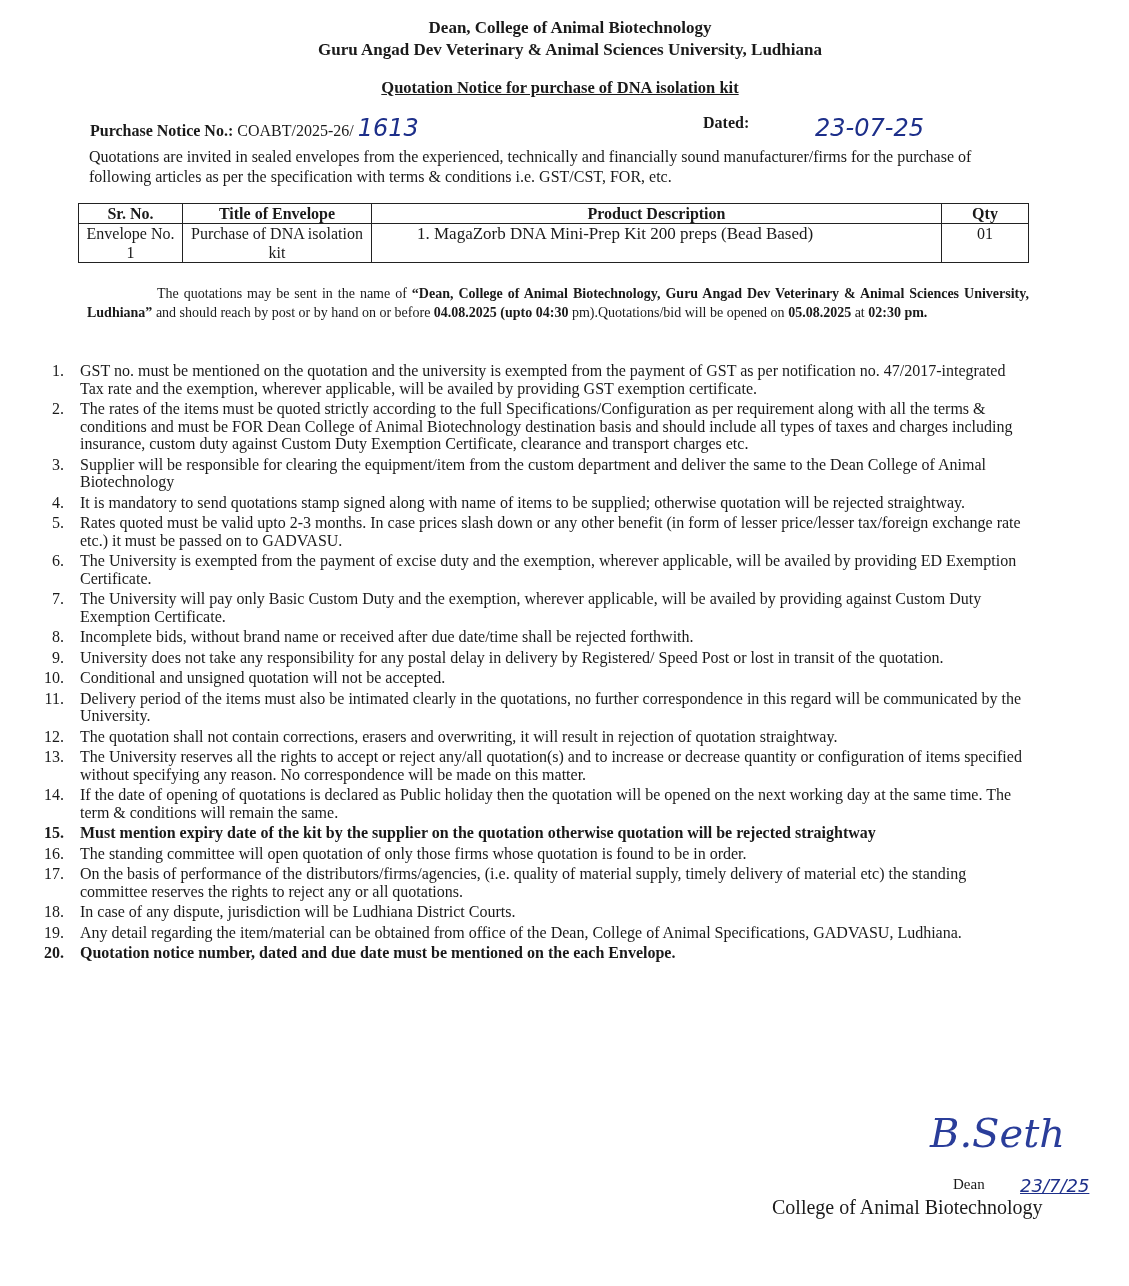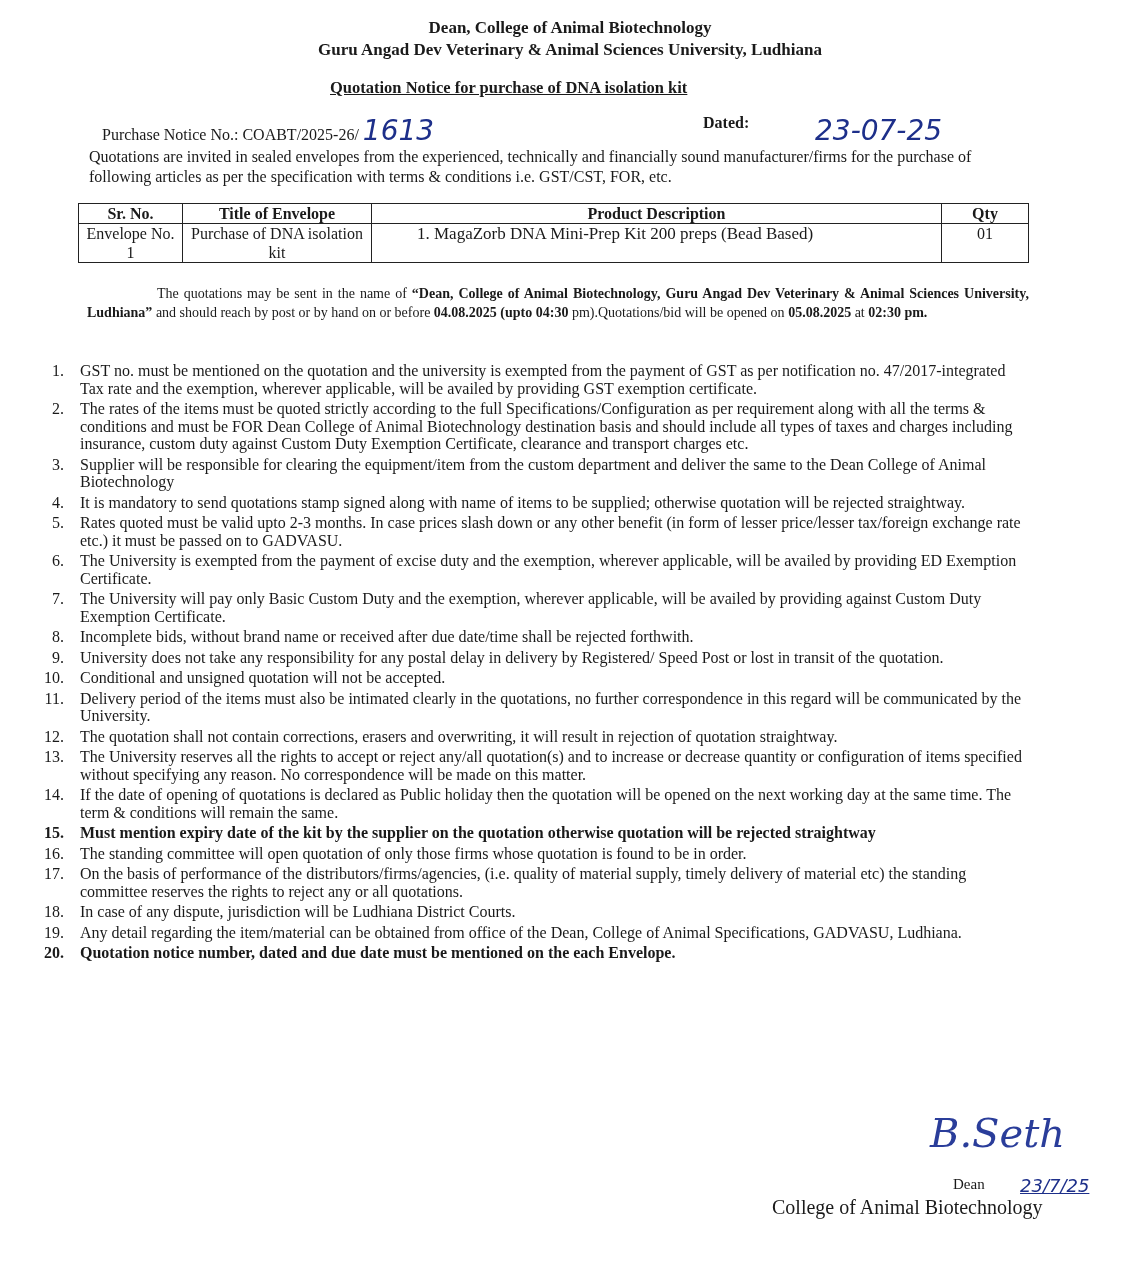--- a/index.html
+++ b/index.html
@@ -4,25 +4,25 @@
 <style>
   html, body { margin: 0; padding: 0; background: #ffffff; }
   body {
     width: 1129px; height: 1286px; position: relative; overflow: hidden;
     font-family: "Liberation Serif", "DejaVu Serif", serif; color: #1a1a1a;
   }
   .page { position: absolute; left: 0; top: 0; width: 1129px; height: 1286px; padding-left: 46px; }
   .header { position: absolute; left: 260px; width: 620px; text-align: center; font-weight: bold; }
   .h1 { top: 18px; font-size: 17px; }
   .h2 { top: 40px; font-size: 17px; }
-  .notice-title { position: absolute; top: 78px; left: 330px; width: 460px; 
+  .notice-title { position: absolute; top: 78px; left: 330px; width: 460px; text-align: center;
     font-weight: bold; font-size: 16.5px; text-decoration: underline; }
   .pn { position: absolute; top: 114px; left: 90px; font-size: 16px; }
-  .pn b { font-weight: normal; margin-left: 12px; }
-  .hand { font-family: "DejaVu Sans", sans-serif; color: #1d2f8a; font-size: 28px; font-style: italic; }
+  .pn b { font-weight: bold; }
+  .hand { font-family: "DejaVu Sans", sans-serif; color: #1d2f8a; font-size: 24px; font-style: italic; }
   .dated { position: absolute; top: 114px; left: 703px; font-size: 16px; font-weight: bold; }
   .date-val { position: absolute; top: 114px; left: 815px; }
   .intro { position: absolute; top: 147px; left: 89px; width: 945px; font-size: 16px; line-height: 20px; }
   table.items { position: absolute; top: 203px; left: 78px; width: 951px; border-collapse: collapse; font-size: 16px; }
   table.items th, table.items td { border: 1.3px solid #222; padding: 0 4px; text-align: center; vertical-align: top; line-height: 19px; }
   table.items th { font-weight: bold; }
   table.items td.desc { text-align: left; padding-left: 45px; font-size: 17px; }
   .para { position: absolute; top: 284px; left: 87px; width: 942px; font-size: 14px; line-height: 19px; text-align: justify; text-indent: 70px; }
   .para b { font-weight: bold; }
   ol.terms { position: absolute; top: 362px; left: 30px; width: 1000px; margin: 0; padding: 0; list-style: none; font-size: 16px; line-height: 17.5px; }

